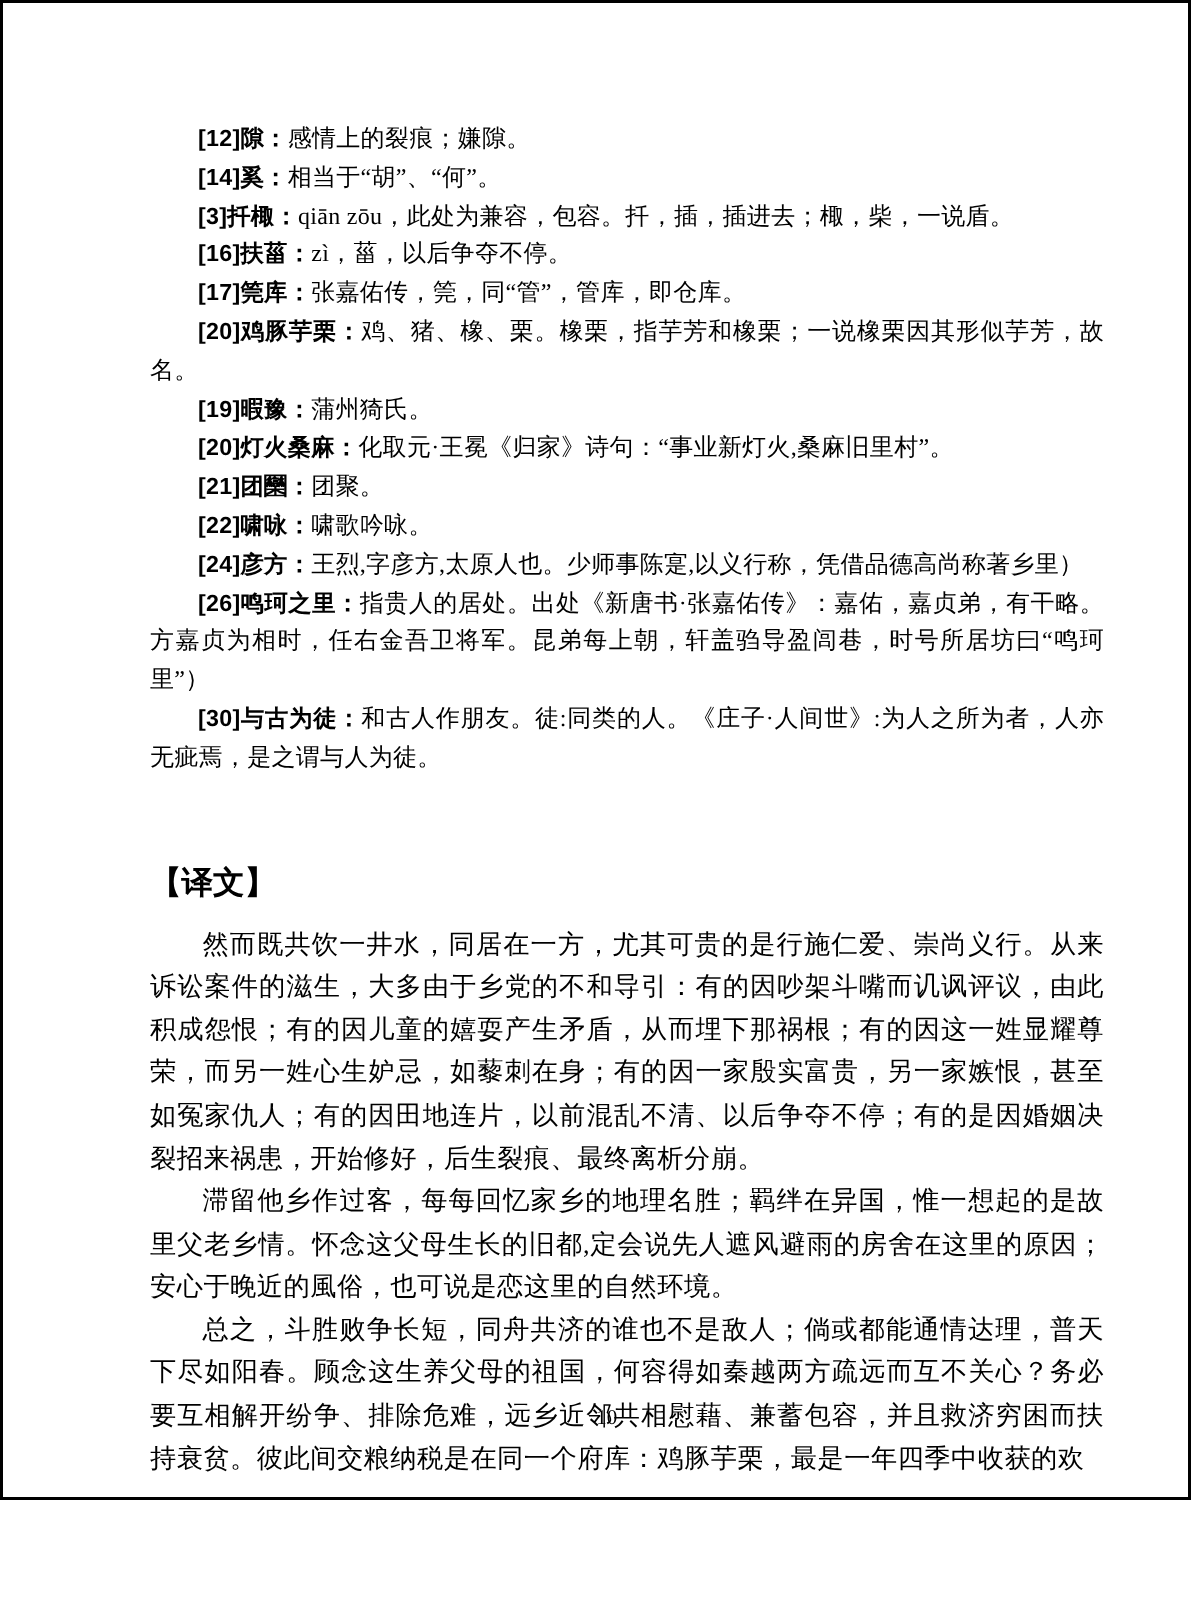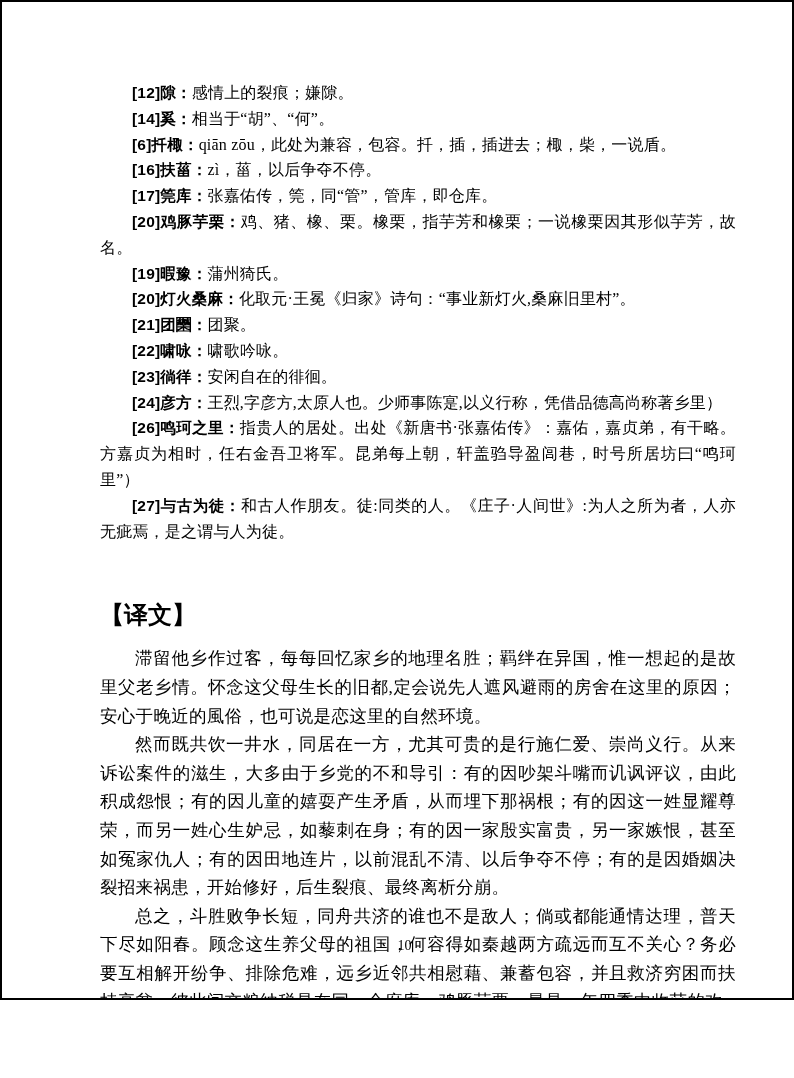--- a/index.html
+++ b/index.html
@@ -24,21 +24,21 @@
     text-align: justify;
     letter-spacing: 0.2px;
   }
   .note .head {
     font-weight: bold;
     font-family: "Liberation Sans", "DejaVu Sans", sans-serif;
     font-size: 15.5px;
   }
   .trans-header {
     margin: 55px 0 13px 0;
-    font-size: 24px;
+    font-size: 21px;
     font-weight: bold;
     font-family: "Liberation Sans", "DejaVu Sans", sans-serif;
   }
   .trans p {
     margin: 0;
     font-size: 17.5px;
     line-height: 28.6px;
     text-indent: 2em;
     text-align: justify;
     letter-spacing: 0.3px;
@@ -55,37 +55,36 @@
   }
 </style>
 </head>
 <body>
 
 <div class="page">
 
   <div class="notes">
     <p class="note"><span class="head">[12]隙：</span><span>感情上的裂痕；嫌隙。</span></p>
     <p class="note"><span class="head">[14]奚：</span><span>相当于“胡”、“何”。</span></p>
-    <p class="note"><span class="head">[6]扦棷：</span><span>qiān zōu，此处为兼容，包容。扦，插，插进去；棷，柴，一说盾。</span></p>
+    <p class="note"><span class="head">[3]扦棷：</span><span>qiān zōu，此处为兼容，包容。扦，插，插进去；棷，柴，一说盾。</span></p>
     <p class="note"><span class="head">[16]扶菑：</span><span>zì，菑，以后争夺不停。</span></p>
     <p class="note"><span class="head">[17]筦库：</span><span>张嘉佑传，筦，同“管”，管库，即仓库。</span></p>
     <p class="note"><span class="head">[20]鸡豚芋栗：</span><span>鸡、猪、橡、栗。橡栗，指芋芳和橡栗；一说橡栗因其形似芋芳，故名。</span></p>
     <p class="note"><span class="head">[19]暇豫：</span><span>蒲州猗氏。</span></p>
     <p class="note"><span class="head">[20]灯火桑麻：</span><span>化取元·王冕《归家》诗句：“事业新灯火,桑麻旧里村”。</span></p>
     <p class="note"><span class="head">[21]团圞：</span><span>团聚。</span></p>
     <p class="note"><span class="head">[22]啸咏：</span><span>啸歌吟咏。</span></p>
-    <p class="note"><span class="head">[23]徜徉：</span><span>安闲自在的徘徊。</span></p>
     <p class="note"><span class="head">[24]彦方：</span><span>王烈,字彦方,太原人也。少师事陈寔,以义行称，凭借品德高尚称著乡里）</span></p>
     <p class="note"><span class="head">[26]鸣珂之里：</span><span>指贵人的居处。出处《新唐书·张嘉佑传》：嘉佑，嘉贞弟，有干略。方嘉贞为相时，任右金吾卫将军。昆弟每上朝，轩盖驺导盈闾巷，时号所居坊曰“鸣珂里”）</span></p>
-    <p class="note"><span class="head">[27]与古为徒：</span><span>和古人作朋友。徒:同类的人。《庄子·人间世》:为人之所为者，人亦无疵焉，是之谓与人为徒。</span></p>
+    <p class="note"><span class="head">[30]与古为徒：</span><span>和古人作朋友。徒:同类的人。《庄子·人间世》:为人之所为者，人亦无疵焉，是之谓与人为徒。</span></p>
   </div>
 
   <div class="trans-header">【译文】</div>
 
   <div class="trans">
+    <p>然而既共饮一井水，同居在一方，尤其可贵的是行施仁爱、崇尚义行。从来诉讼案件的滋生，大多由于乡党的不和导引：有的因吵架斗嘴而讥讽评议，由此积成怨恨；有的因儿童的嬉耍产生矛盾，从而埋下那祸根；有的因这一姓显耀尊荣，而另一姓心生妒忌，如藜刺在身；有的因一家殷实富贵，另一家嫉恨，甚至如冤家仇人；有的因田地连片，以前混乱不清、以后争夺不停；有的是因婚姻决裂招来祸患，开始修好，后生裂痕、最终离析分崩。</p>
     <p>滞留他乡作过客，每每回忆家乡的地理名胜；羁绊在异国，惟一想起的是故里父老乡情。怀念这父母生长的旧都,定会说先人遮风避雨的房舍在这里的原因；安心于晚近的風俗，也可说是恋这里的自然环境。</p>
-    <p>然而既共饮一井水，同居在一方，尤其可贵的是行施仁爱、崇尚义行。从来诉讼案件的滋生，大多由于乡党的不和导引：有的因吵架斗嘴而讥讽评议，由此积成怨恨；有的因儿童的嬉耍产生矛盾，从而埋下那祸根；有的因这一姓显耀尊荣，而另一姓心生妒忌，如藜刺在身；有的因一家殷实富贵，另一家嫉恨，甚至如冤家仇人；有的因田地连片，以前混乱不清、以后争夺不停；有的是因婚姻决裂招来祸患，开始修好，后生裂痕、最终离析分崩。</p>
     <p>总之，斗胜败争长短，同舟共济的谁也不是敌人；倘或都能通情达理，普天下尽如阳春。顾念这生养父母的祖国，何容得如秦越两方疏远而互不关心？务必要互相解开纷争、排除危难，远乡近邻共相慰藉、兼蓄包容，并且救济穷困而扶持衰贫。彼此间交粮纳税是在同一个府库：鸡豚芋栗，最是一年四季中收获的欢</p>
   </div>
 
   <div class="page-number">10</div>
 
 </div>
 
 </body></html>

